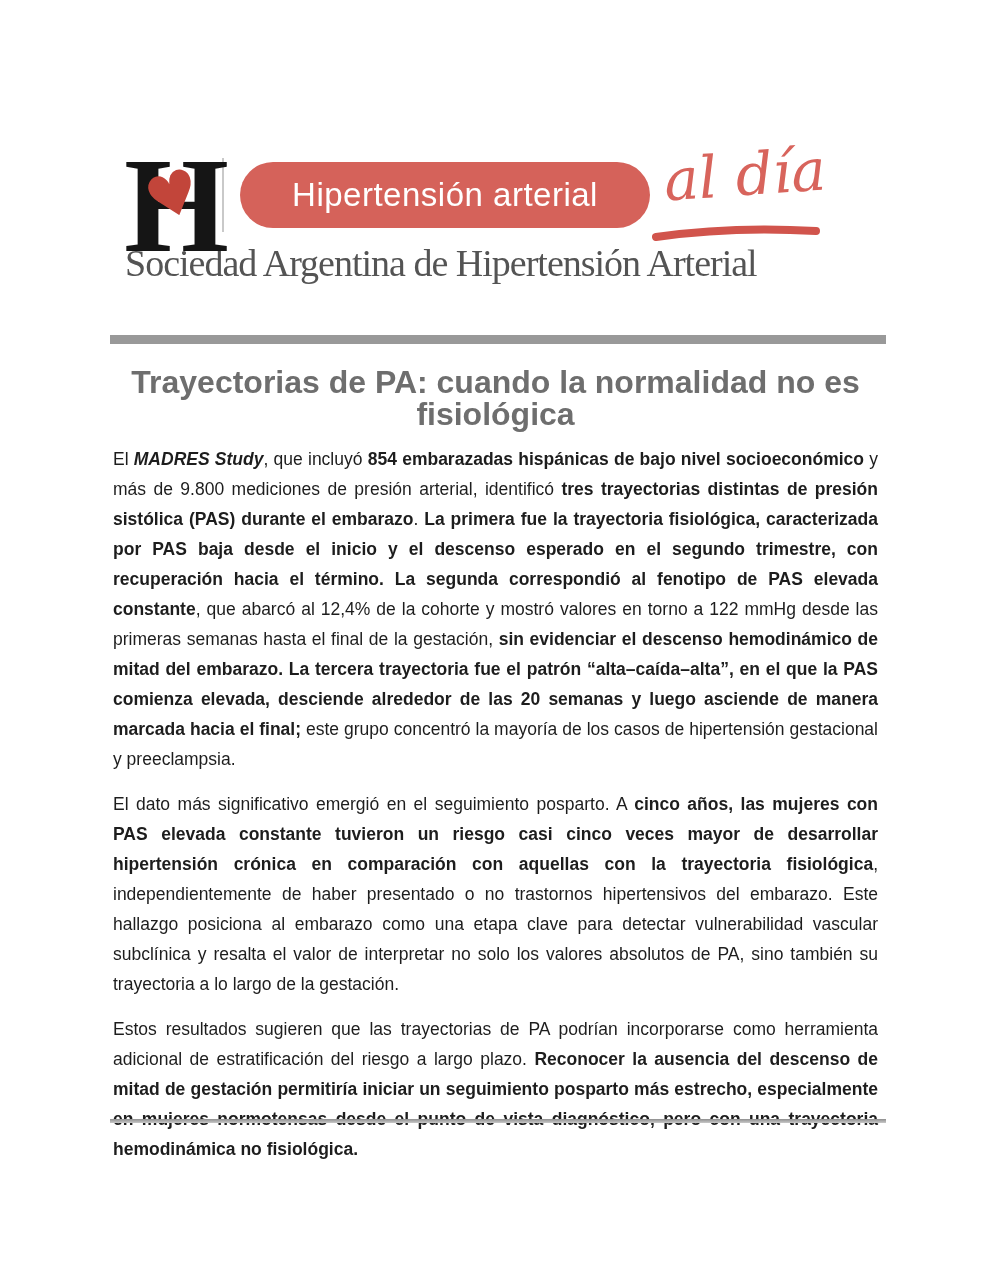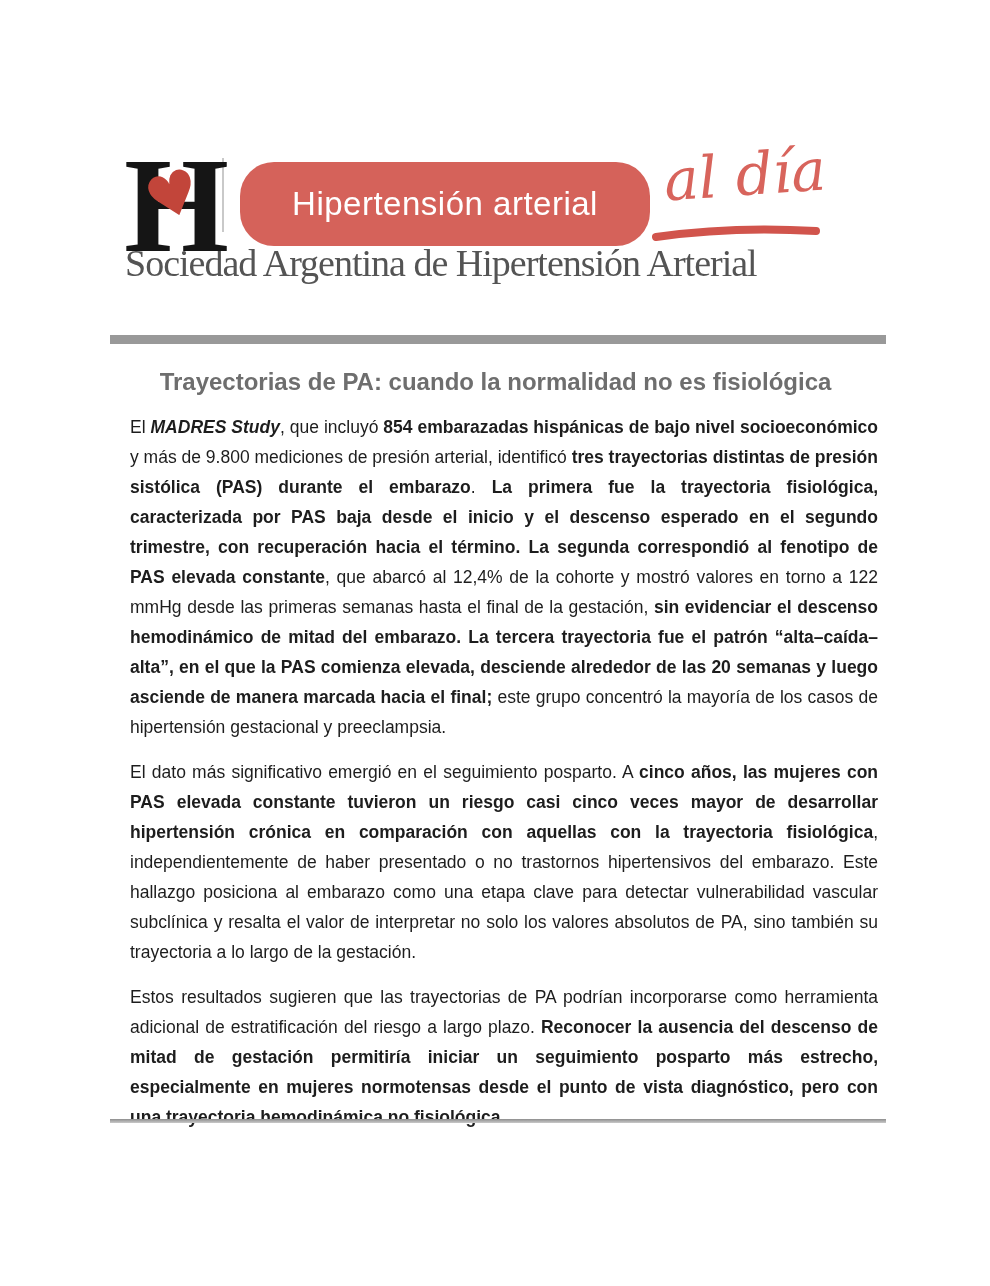--- a/index.html
+++ b/index.html
@@ -32,21 +32,21 @@
     transform: rotate(-18deg);
     z-index: 2;
   }
   .logo-divider {
     position: absolute; left: 222px; top: 158px;
     width: 2px; height: 74px;
     background: #c9c9c9;
   }
   .badge {
     position: absolute; left: 240px; top: 162px;
-    width: 410px; height: 84px;
+    width: 410px; height: 66px;
     border-radius: 34px;
     display: flex; align-items: center; justify-content: center;
   }
   .badge-label {
     color: #ffffff;
     font-size: 33px; font-weight: 400;
     letter-spacing: 0.5px;
     white-space: nowrap;
   }
   .script-wrap {
@@ -81,26 +81,26 @@
   .bottom-rule {
     position: absolute; left: 110px; top: 1119px;
     width: 776px; height: 4px;
     background: linear-gradient(180deg, #8e8e8e 0%, #c9c9c9 100%);
   }
 
   
   .article { position: absolute; left: 113px; top: 366px; width: 765px; }
   .article-title {
     margin: 0 0 14px 0;
-    font-size: 24px; line-height: 32px;
+    font-size: 32px; line-height: 32px;
     font-weight: 700;
     text-align: center;
   }
   .body-para {
-    margin: 0 0 15px 17px;
+    margin: 0 0 15px 0;
     font-size: 17.5px; line-height: 30px;
     color: #1d1d1d;
     text-align: justify;
     text-justify: inter-word;
   }
   .body-para span.b { font-weight: 700; }
   .body-para span.i { font-style: italic; }
 </style>
 </head>
 <body>

